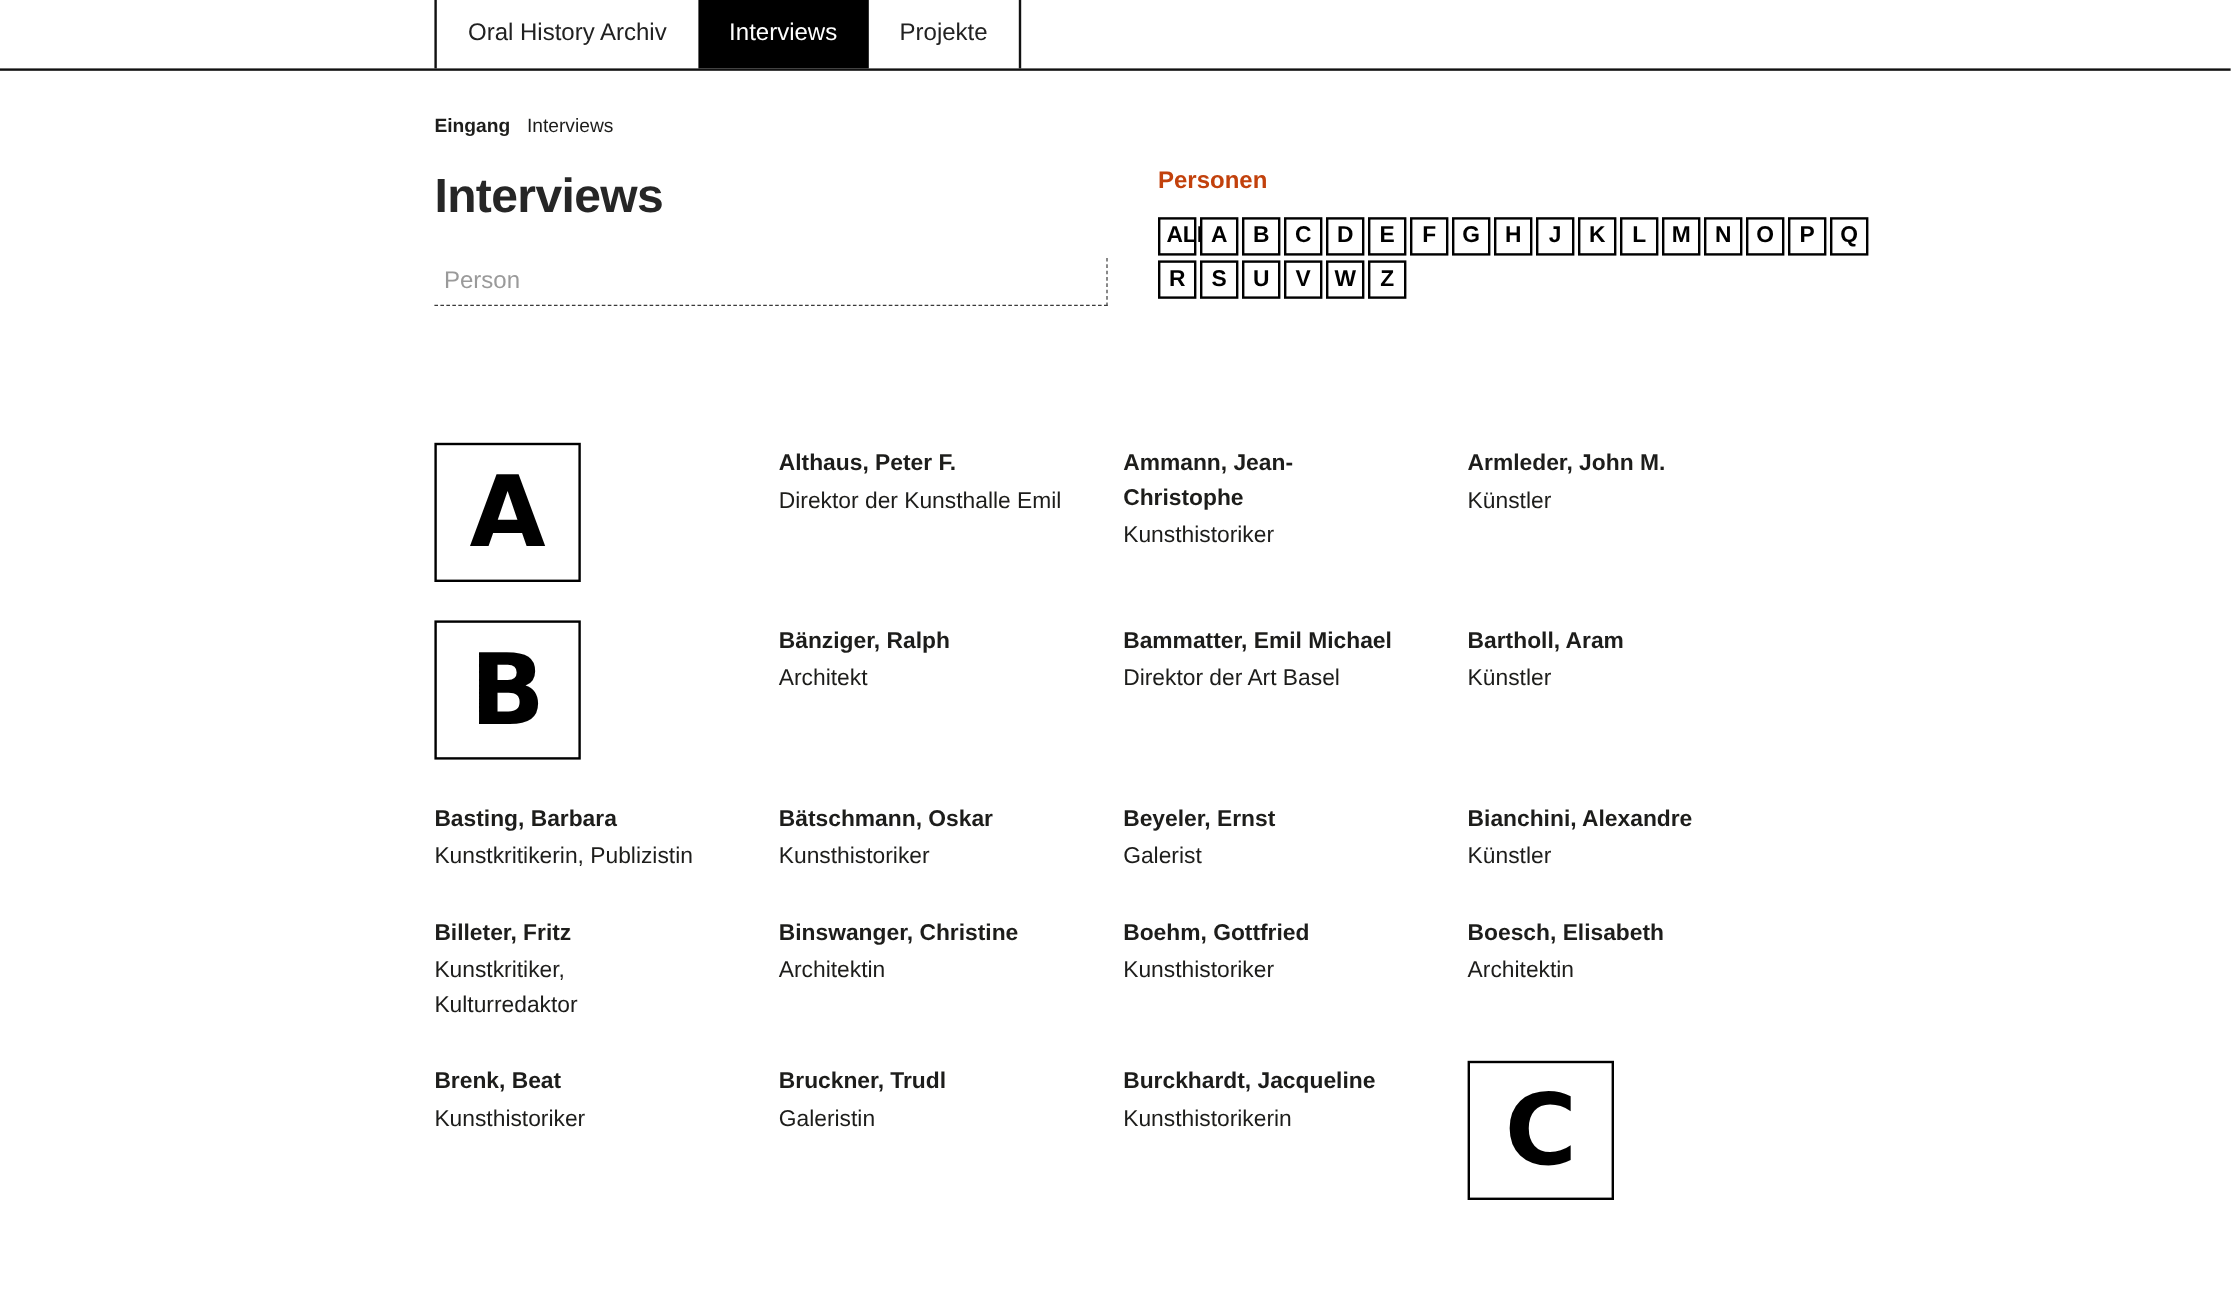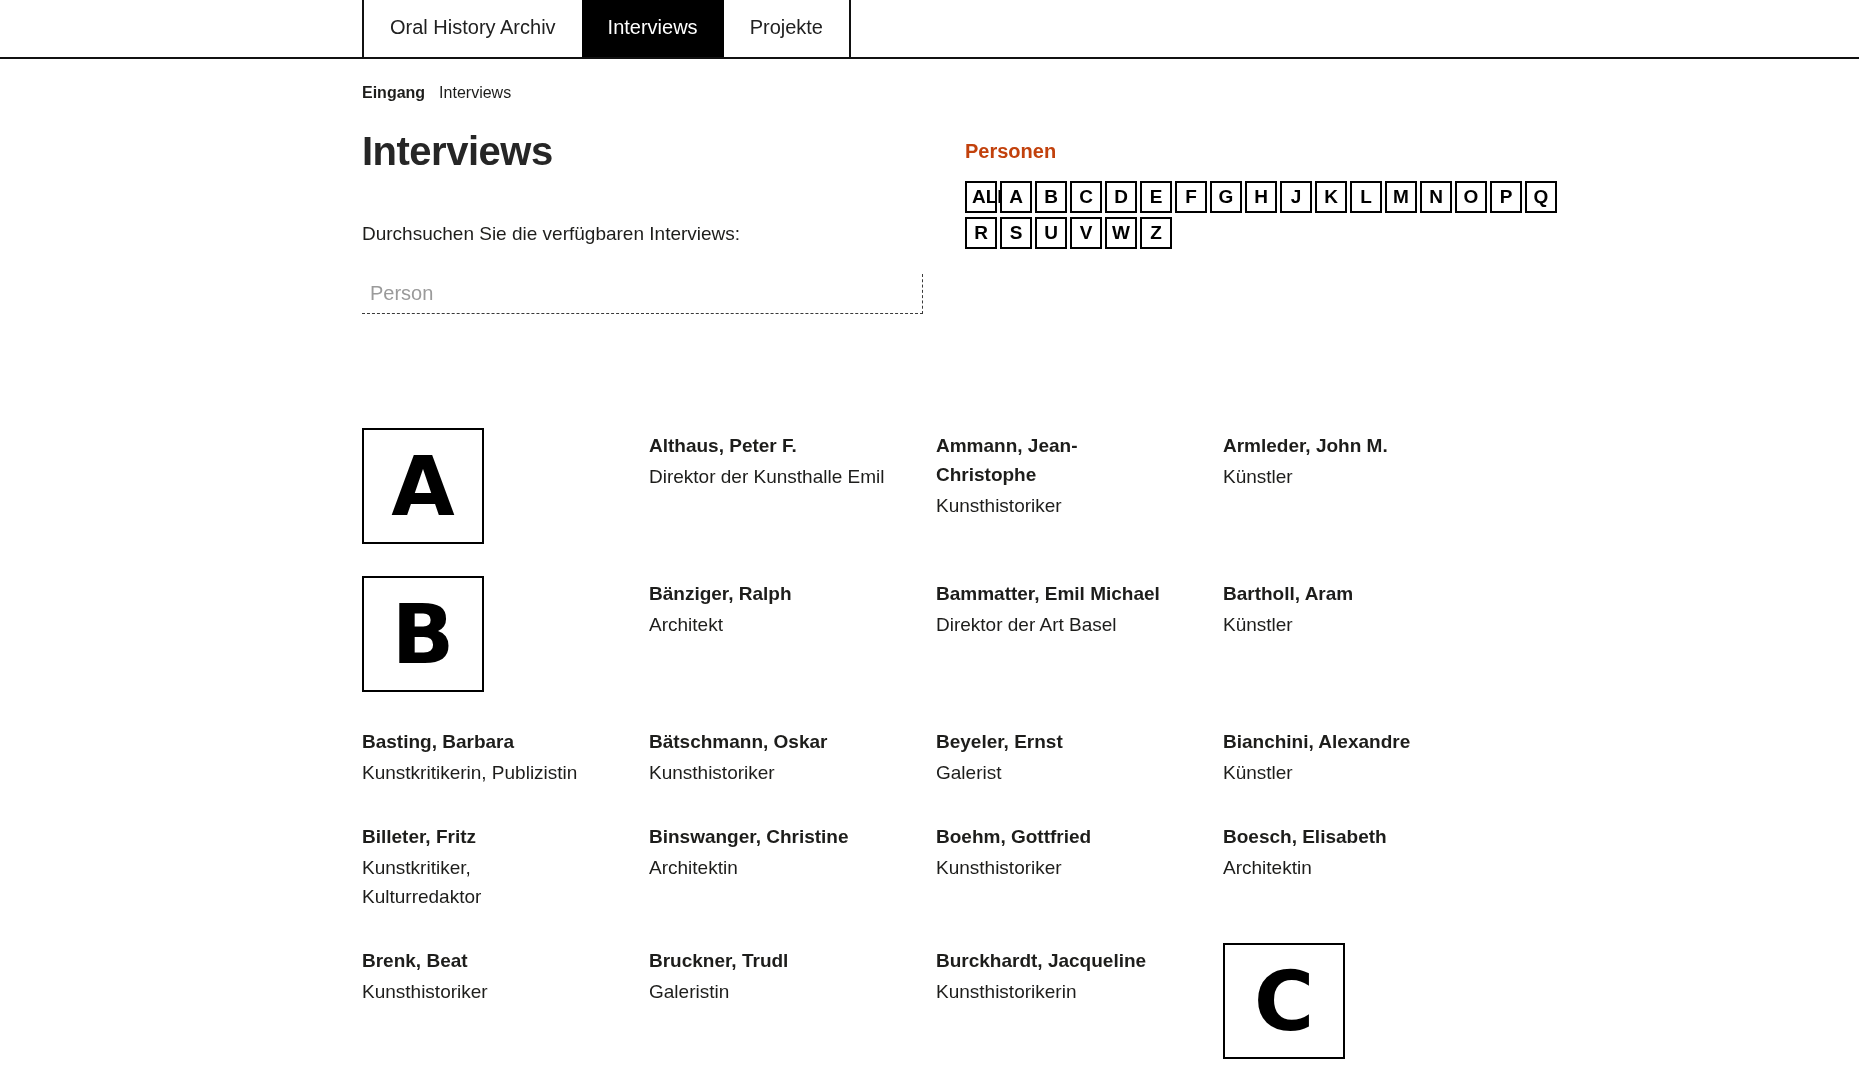--- a/index.html
+++ b/index.html
@@ -7,21 +7,21 @@
     width:1859px;height:1084px;position:relative;background:#fff;
     font-family:"Liberation Sans",sans-serif;color:#1d1d1b;overflow:hidden;
   }
   
   .topnav{height:57px;border-bottom:2px solid #111;}
   .tabs{margin-left:362px;display:flex;height:57px;width:-moz-fit-content;width:fit-content;
         border-left:2px solid #111;border-right:2px solid #111;box-sizing:border-box;}
   .tab{padding:0 26px;line-height:55px;font-size:20px;cursor:pointer;white-space:nowrap;color:#212121;}
   .tab.active{background:#000;color:#fff;}
   
-  .content{margin-left:362px;padding-top:25px;width:1120px;}
+  .content{margin-left:362px;padding-top:38px;width:1120px;}
   .breadcrumb{font-size:16px;height:20px;color:#1d1d1b;}
   .breadcrumb .home{font-weight:700;margin-right:14px;}
   h1.page-title{margin:24px 0 0 0;font-size:40px;line-height:46px;font-weight:800;color:#262626;letter-spacing:-0.5px;}
   .search-label{margin-top:48px;font-size:19px;line-height:24px;color:#1d1d1b;}
   .search-input{
     display:block;margin-top:28px;width:561px;height:40px;box-sizing:border-box;
     border:none;border-bottom:1px dashed #3a3a3a;border-right:1px dashed #3a3a3a;
     font-size:20px;font-family:"Liberation Sans",sans-serif;color:#1d1d1b;
     padding:0 8px;outline:none;background:#fff;
   }
@@ -92,21 +92,20 @@
   </div>
 </section>
 
 <main class="content">
   <div class="breadcrumb">
     <span class="home">Eingang</span><span>Interviews</span>
   </div>
 
   <h1 class="page-title">Interviews</h1>
 
-  <div class="search-label">Durchsuchen Sie die verfügbaren Interviews:</div>
 
   <input class="search-input" type="text" placeholder="Person" style="">
 
   <div class="entries">
 
     <div class="letter-box">A</div>
 
     <div class="entry">
       <div class="entry-name">Althaus, Peter F.</div>
       <div class="entry-role">Direktor der Kunsthalle Emil</div>

